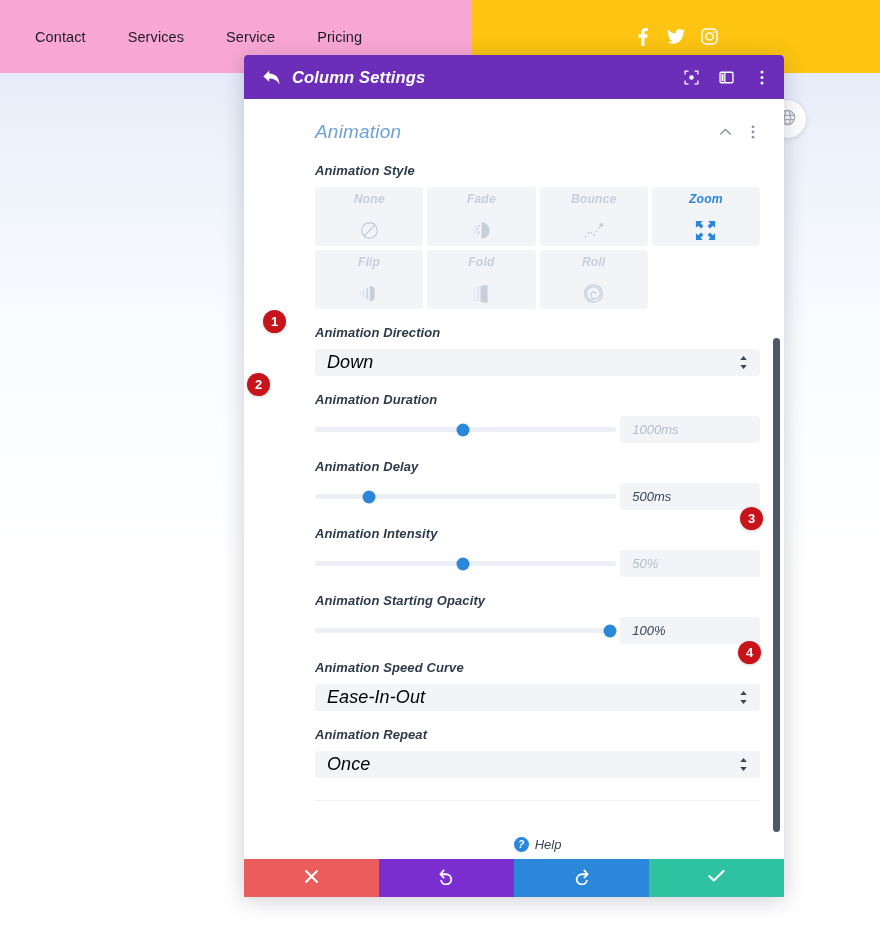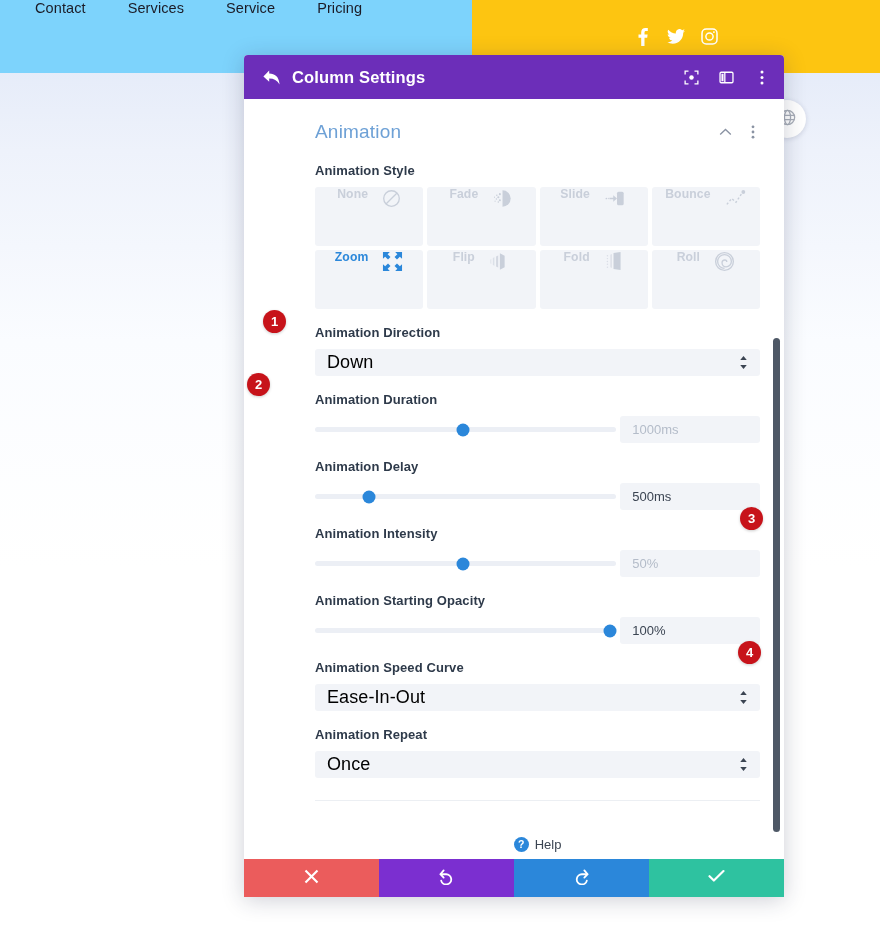--- a/index.html
+++ b/index.html
@@ -9,21 +9,21 @@
     overflow: hidden;
   }
   body {
     background: linear-gradient(180deg, #dfe7f7 0%, #eef2fb 16%, #fafcff 36%, #ffffff 60%, #ffffff 100%);
     position: relative;
   }
 
   
   #topnav {
     position: absolute; left: 0; top: 0; width: 880px; height: 73px;
-    background: #7dd3fc; display: flex; align-items: flex-start;
+    background: #f9a8d4; display: flex; align-items: center;
   }
   #navlinks { display: flex; align-items: center; padding-left: 14px; gap: 0; }
   .navlink {
     font-size: 14.5px; color: #1b1b26; padding: 0 21px; letter-spacing: .1px;
     cursor: pointer; white-space: nowrap;
   }
   #yellowband {
     position: absolute; left: 472px; top: 0; width: 408px; height: 73px;
     background: #fdc511; display: flex; align-items: center; justify-content: center; gap: 15px;
   }
@@ -37,21 +37,21 @@
     position: absolute; left: 768px; top: 100px; width: 38px; height: 38px;
     border-radius: 50%; background: #fff; box-shadow: 0 1px 5px rgba(40,50,90,.17);
     display: flex; align-items: center; justify-content: center; cursor: pointer; z-index: 2;
   }
 
   
   #modal {
     position: absolute; left: 244px; top: 55px; width: 540px; height: 842px;
     background: #fff; border-radius: 4px 4px 0 0;
     box-shadow: 0 3px 22px rgba(30,35,70,.22);
-    z-index: 6; display: flex; flex-direction: column; overflow: hidden;
+    z-index: 6; display: flex; flex-direction: column; overflow: hidden; font-style: italic;
   }
   #modal-header {
     height: 44px; background: #6c2eb9; display: flex; align-items: center;
     padding: 0 14px 0 16px; flex: 0 0 auto;
   }
   #back-btn {
     width: 22px; height: 22px; color: #fff; display: flex; align-items: center;
     justify-content: center; cursor: pointer; margin-right: 10px;
   }
   #modal-title { color: #fff; font-size: 16.5px; font-weight: bold; letter-spacing: .15px; }
@@ -86,21 +86,21 @@
 
   .field-label {
     font-size: 13px; color: #2e3a4a; font-weight: bold; letter-spacing: .1px;
     margin: 16px 0 9px 0;
   }
 
   
   #anim-grid { display: grid; grid-template-columns: repeat(4, 1fr); gap: 4px; }
   .anim-cell {
     background: #f2f4f8; border-radius: 3px; height: 59px; cursor: pointer;
-    display: flex; justify-content: center; gap: 14px;
+    display: flex; flex-direction: column; align-items: center; justify-content: center; gap: 14px;
   }
   .anim-cell .lbl { font-size: 12.2px; font-weight: bold; color: #c9cfda; letter-spacing: .1px; }
   .anim-cell .ico { height: 22px; display: flex; align-items: center; justify-content: center; color: #c9cfda; }
   .anim-cell.selected .lbl { color: #2b87da; }
   .anim-cell.selected .ico { color: #2b87da; }
 
   
   .select-box {
     background: #f2f4f8; border-radius: 3px; height: 27px; display: flex;
     align-items: center; padding: 0 12px; cursor: pointer; position: relative;
@@ -288,32 +288,20 @@
               <circle cx="8.2" cy="11.8" r="1.1"></circle>
             <circle cx="5" cy="6.6" r=".8"></circle>
               <circle cx="4.6" cy="10.6" r=".8"></circle>
               <circle cx="6.6" cy="13.8" r=".8"></circle>
             <circle cx="2.6" cy="8.6" r=".6"></circle>
               <circle cx="3.2" cy="12.8" r=".6"></circle>
           </svg>
         </span>
       </div>
 
-      <div class="anim-cell">
-        <span class="lbl">Slide</span>
-        <span class="ico">
-          <svg width="23" height="19" viewBox="0 0 24 20" fill="currentColor">
-            <rect x="13.6" y="2.8" width="7" height="14.4" rx="1.6"></rect>
-            <path d="M5.6 9.1h5.4v1.8H5.6z"></path>
-              <path d="m9.6 6.6 4 3.4-4 3.4z"></path>
-            <circle cx="2.4" cy="10" r=".9"></circle>
-              <circle cx="4.6" cy="10" r=".7" opacity=".75"></circle>
-          </svg>
-        </span>
-      </div>
 
       <div class="anim-cell">
         <span class="lbl">Bounce</span>
         <span class="ico">
           <svg width="22" height="18" viewBox="0 0 24 19" fill="none" stroke="currentColor" stroke-width="1.5" stroke-dasharray="2.4 2.2">
             <path d="M2 16.5 7.4 10l4.6 4.2L18.6 4"></path>
             <circle cx="20" cy="3" r="2.1" fill="currentColor" stroke="none"></circle>
           </svg>
         </span>
       </div>

